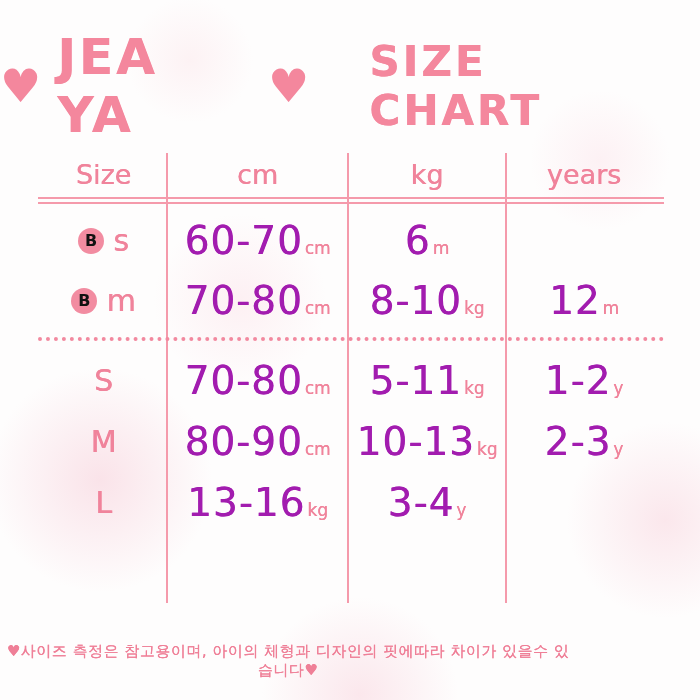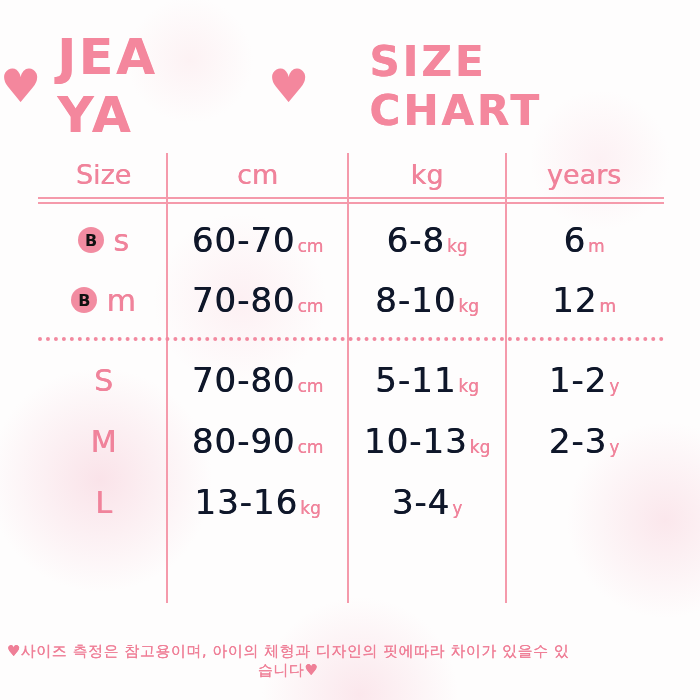--- a/index.html
+++ b/index.html
@@ -45,21 +45,21 @@
     position:absolute;left:0;width:622px;height:44px;
     display:grid;grid-template-columns:127px 181px 158px 156px;
     align-items:center;text-align:center;
   }
   .t-row.hdr{top:-1px;}
   .t-row.r0{top:65px;} .t-row.r1{top:125px;}
   .t-row.r2{top:205px;} .t-row.r3{top:266px;}
   .t-row.r4{top:327px;} .t-row.r5{top:388px;}
   .hcell{font-size:27px;color:#f0839b;text-shadow:0.4px 0 0 currentColor;}
   .cell{white-space:nowrap;}
-  .num{font-size:34px;letter-spacing:1px;color:#0f172a;text-shadow:0.5px 0 0 currentColor;}
+  .num{font-size:39px;letter-spacing:1px;color:#a21caf;text-shadow:0.5px 0 0 currentColor;}
   .unit{font-size:17px;margin-left:2px;color:#f0839b;text-shadow:0.3px 0 0 currentColor;}
   .size-letter{font-size:30px;color:#f0839b;text-shadow:0.5px 0 0 currentColor;}
   .size-cell{display:flex;align-items:center;justify-content:center;gap:9px;}
   .badge{
     display:inline-flex;align-items:center;justify-content:center;
     width:26px;height:26px;border-radius:50%;background:#f28ca1;
     color:#111;font-size:16px;font-weight:bold;text-shadow:none;
   }
   .footer-note{
     position:absolute;left:0;top:642px;width:576px;text-align:center;
@@ -91,23 +91,20 @@
     <div class="hcell">years</div>
   </div>
 
   <div class="t-row r0">
     <div class="cell size-cell">
       <span class="badge">B</span>
       <span class="size-letter">s</span>
     </div>
     <div class="cell">
       <span class="num">60-70</span><span class="unit">cm</span>
-    </div>
-    <div class="cell">
-      <span class="num">6-8</span><span class="unit">kg</span>
     </div>
     <div class="cell">
       <span class="num">6</span><span class="unit">m</span>
     </div>
   </div>
 
   <div class="t-row r1">
     <div class="cell size-cell">
       <span class="badge">B</span>
       <span class="size-letter">m</span>

